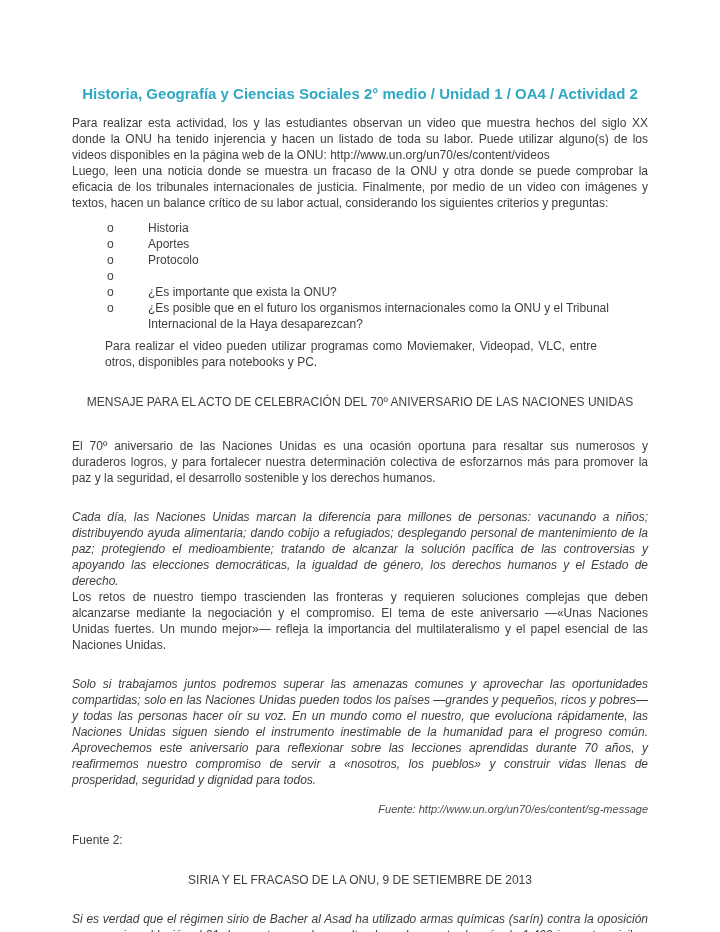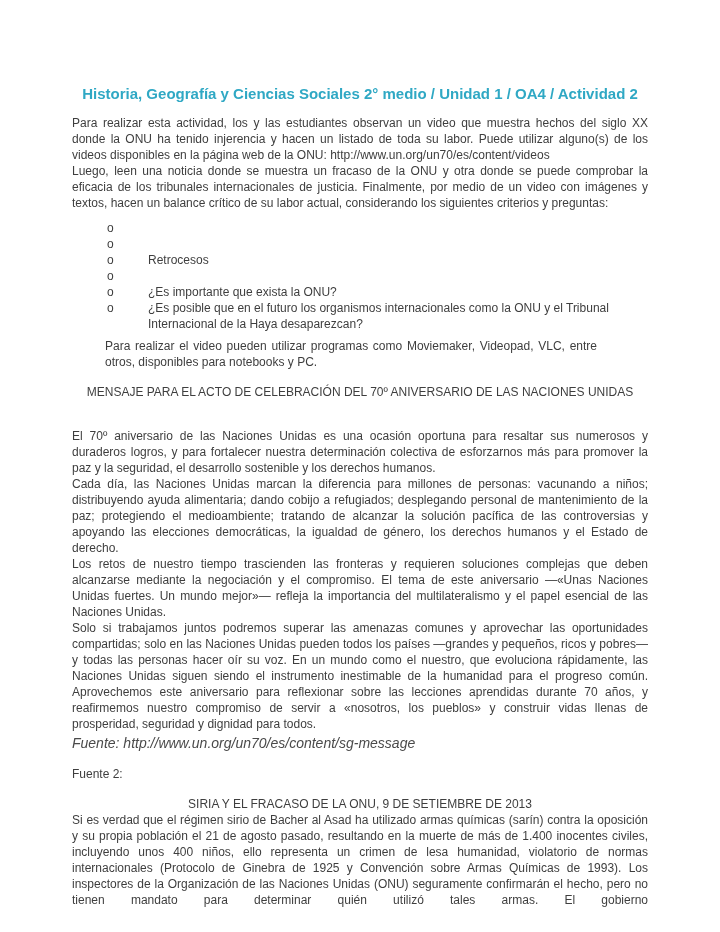--- a/index.html
+++ b/index.html
@@ -22,54 +22,56 @@
     line-height: 20px;
     margin: 0 0 11px 0;
   }
   .para { text-align: justify; margin: 0; }
   .bullets { margin: 9px 0 0 0; }
   .bullet-item { display: flex; }
   .bullet-glyph { flex: 0 0 41px; margin-left: 35px; }
   .bullet-text { flex: 1; }
   .video-note { margin: 6px 0 0 33px; max-width: 492px; }
   .fuente-label { margin-top: 17px; }
-  .center-head { text-align: center; margin-top: 14px; line-height: 16px; }
+  .center-head { text-align: center; margin-top: 24px; line-height: 16px; }
   .mt10 { margin-top: 28px; }
-  .mt14 { margin-top: 0; }
+  .mt14 { margin-top: 23px; font-style: italic; }
   .source-line {
-    text-align: left;
-    font-size: 14px;
+    text-align: right;
+    font-size: 11px;
     line-height: 12px;
     font-style: italic;
     color: #4a4a4a;
-    margin-top: 5px;
+    margin-top: 15px;
   }
   .stretch-last { text-align-last: justify; }
   .italic { }
 </style>
 </head>
 <body>
 
 <div class="page">
 
   <h1 class="doc-title">Historia, Geografía y Ciencias Sociales 2° medio / Unidad 1 / OA4 / Actividad 2</h1>
 
   <p class="para">Para realizar esta actividad, los y las estudiantes observan un video que muestra hechos del siglo XX donde la ONU ha tenido injerencia y hacen un listado de toda su labor. Puede utilizar alguno(s) de los videos disponibles en la página web de la ONU: http://www.un.org/un70/es/content/videos</p>
   <p class="para">Luego, leen una noticia donde se muestra un fracaso de la ONU y otra donde se puede comprobar la eficacia de los tribunales internacionales de justicia. Finalmente, por medio de un video con imágenes y textos, hacen un balance crítico de su labor actual, considerando los siguientes criterios y preguntas:</p>
 
   <div class="bullets">
     <div class="bullet-item">
       <span class="bullet-glyph">o</span>
+      <span class="bullet-text">Historia</span>
     </div>
     <div class="bullet-item">
       <span class="bullet-glyph">o</span>
+      <span class="bullet-text">Aportes</span>
     </div>
     <div class="bullet-item">
       <span class="bullet-glyph">o</span>
-      <span class="bullet-text">Retrocesos</span>
+      <span class="bullet-text">Protocolo</span>
     </div>
     <div class="bullet-item">
       <span class="bullet-glyph">o</span>
     </div>
     <div class="bullet-item">
       <span class="bullet-glyph">o</span>
       <span class="bullet-text">¿Es importante que exista la ONU?</span>
     </div>
     <div class="bullet-item">
       <span class="bullet-glyph">o</span>

